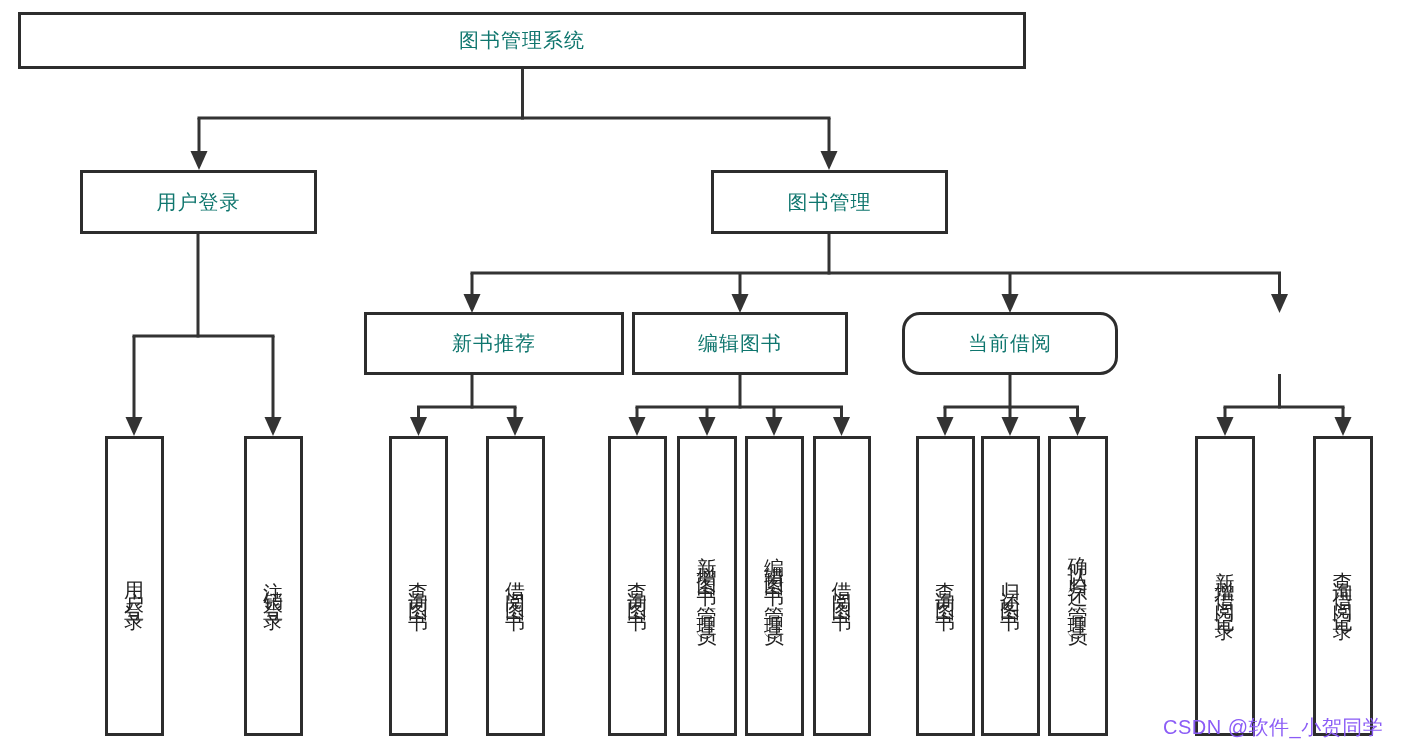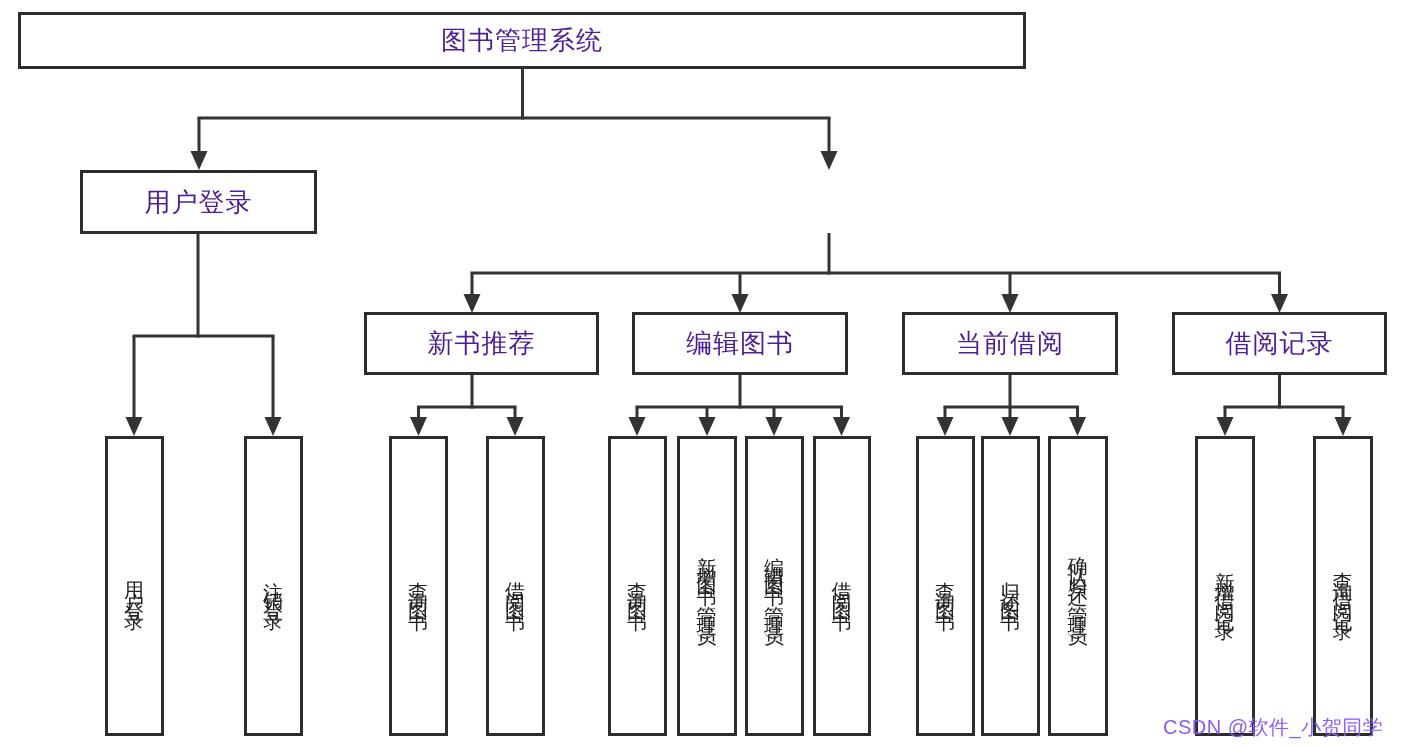--- a/index.html
+++ b/index.html
@@ -29,22 +29,22 @@
     stroke: none;
   }
   .hnode {
     position: absolute;
     box-sizing: border-box;
     border: 3px solid #2d2d2d;
     background: #ffffff;
     display: flex;
     align-items: center;
     justify-content: center;
-    font-size: 26px;
-    color: #4c1d95;
+    font-size: 20px;
+    color: #0f766e;
     letter-spacing: 1px;
   }
   .vnode {
     position: absolute;
     box-sizing: border-box;
     border: 3px solid #2d2d2d;
     background: #ffffff;
     display: flex;
     align-items: center;
     justify-content: center;
@@ -137,32 +137,32 @@
     <polygon points="1343,436 1334.5,417 1351.5,417"></polygon>
   </svg>
 
   <div class="hnode" style="left:18px; top:12px; width:1008px; height:57px;">
     <span>图书管理系统</span>
   </div>
 
   <div class="hnode" style="left:80px; top:170px; width:237px; height:64px;">
     <span>用户登录</span>
   </div>
-
-  <div class="hnode" style="left:364px; top:312px; width:235px; height:63px;">
+  <div class="hnode" style="left:711px; top:170px; width:237px; height:64px;">
+    <span>图书管理</span>
+  </div>
+
+  <div class="hnode" style="left:364px; top:312px; width:260px; height:63px;">
     <span>新书推荐</span>
   </div>
   <div class="hnode" style="left:632px; top:312px; width:216px; height:63px;">
     <span>编辑图书</span>
   </div>
-  <div class="hnode" style="left:902px; top:312px; width:216px; height:63px;">
+  <div class="hnode" style="left:902px; top:312px; width:216px; height:63px;border-radius:18px;">
     <span>当前借阅</span>
-  </div>
-  <div class="hnode" style="left:1172px; top:312px; width:215px; height:63px;">
-    <span>借阅记录</span>
   </div>
 
   <div class="vnode" style="left:105px; width:59px;">
     <span>用户登录</span>
   </div>
   <div class="vnode" style="left:244px; width:59px;">
     <span>注销登录</span>
   </div>
   <div class="vnode" style="left:389px; width:59px;">
     <span>查询图书</span>

